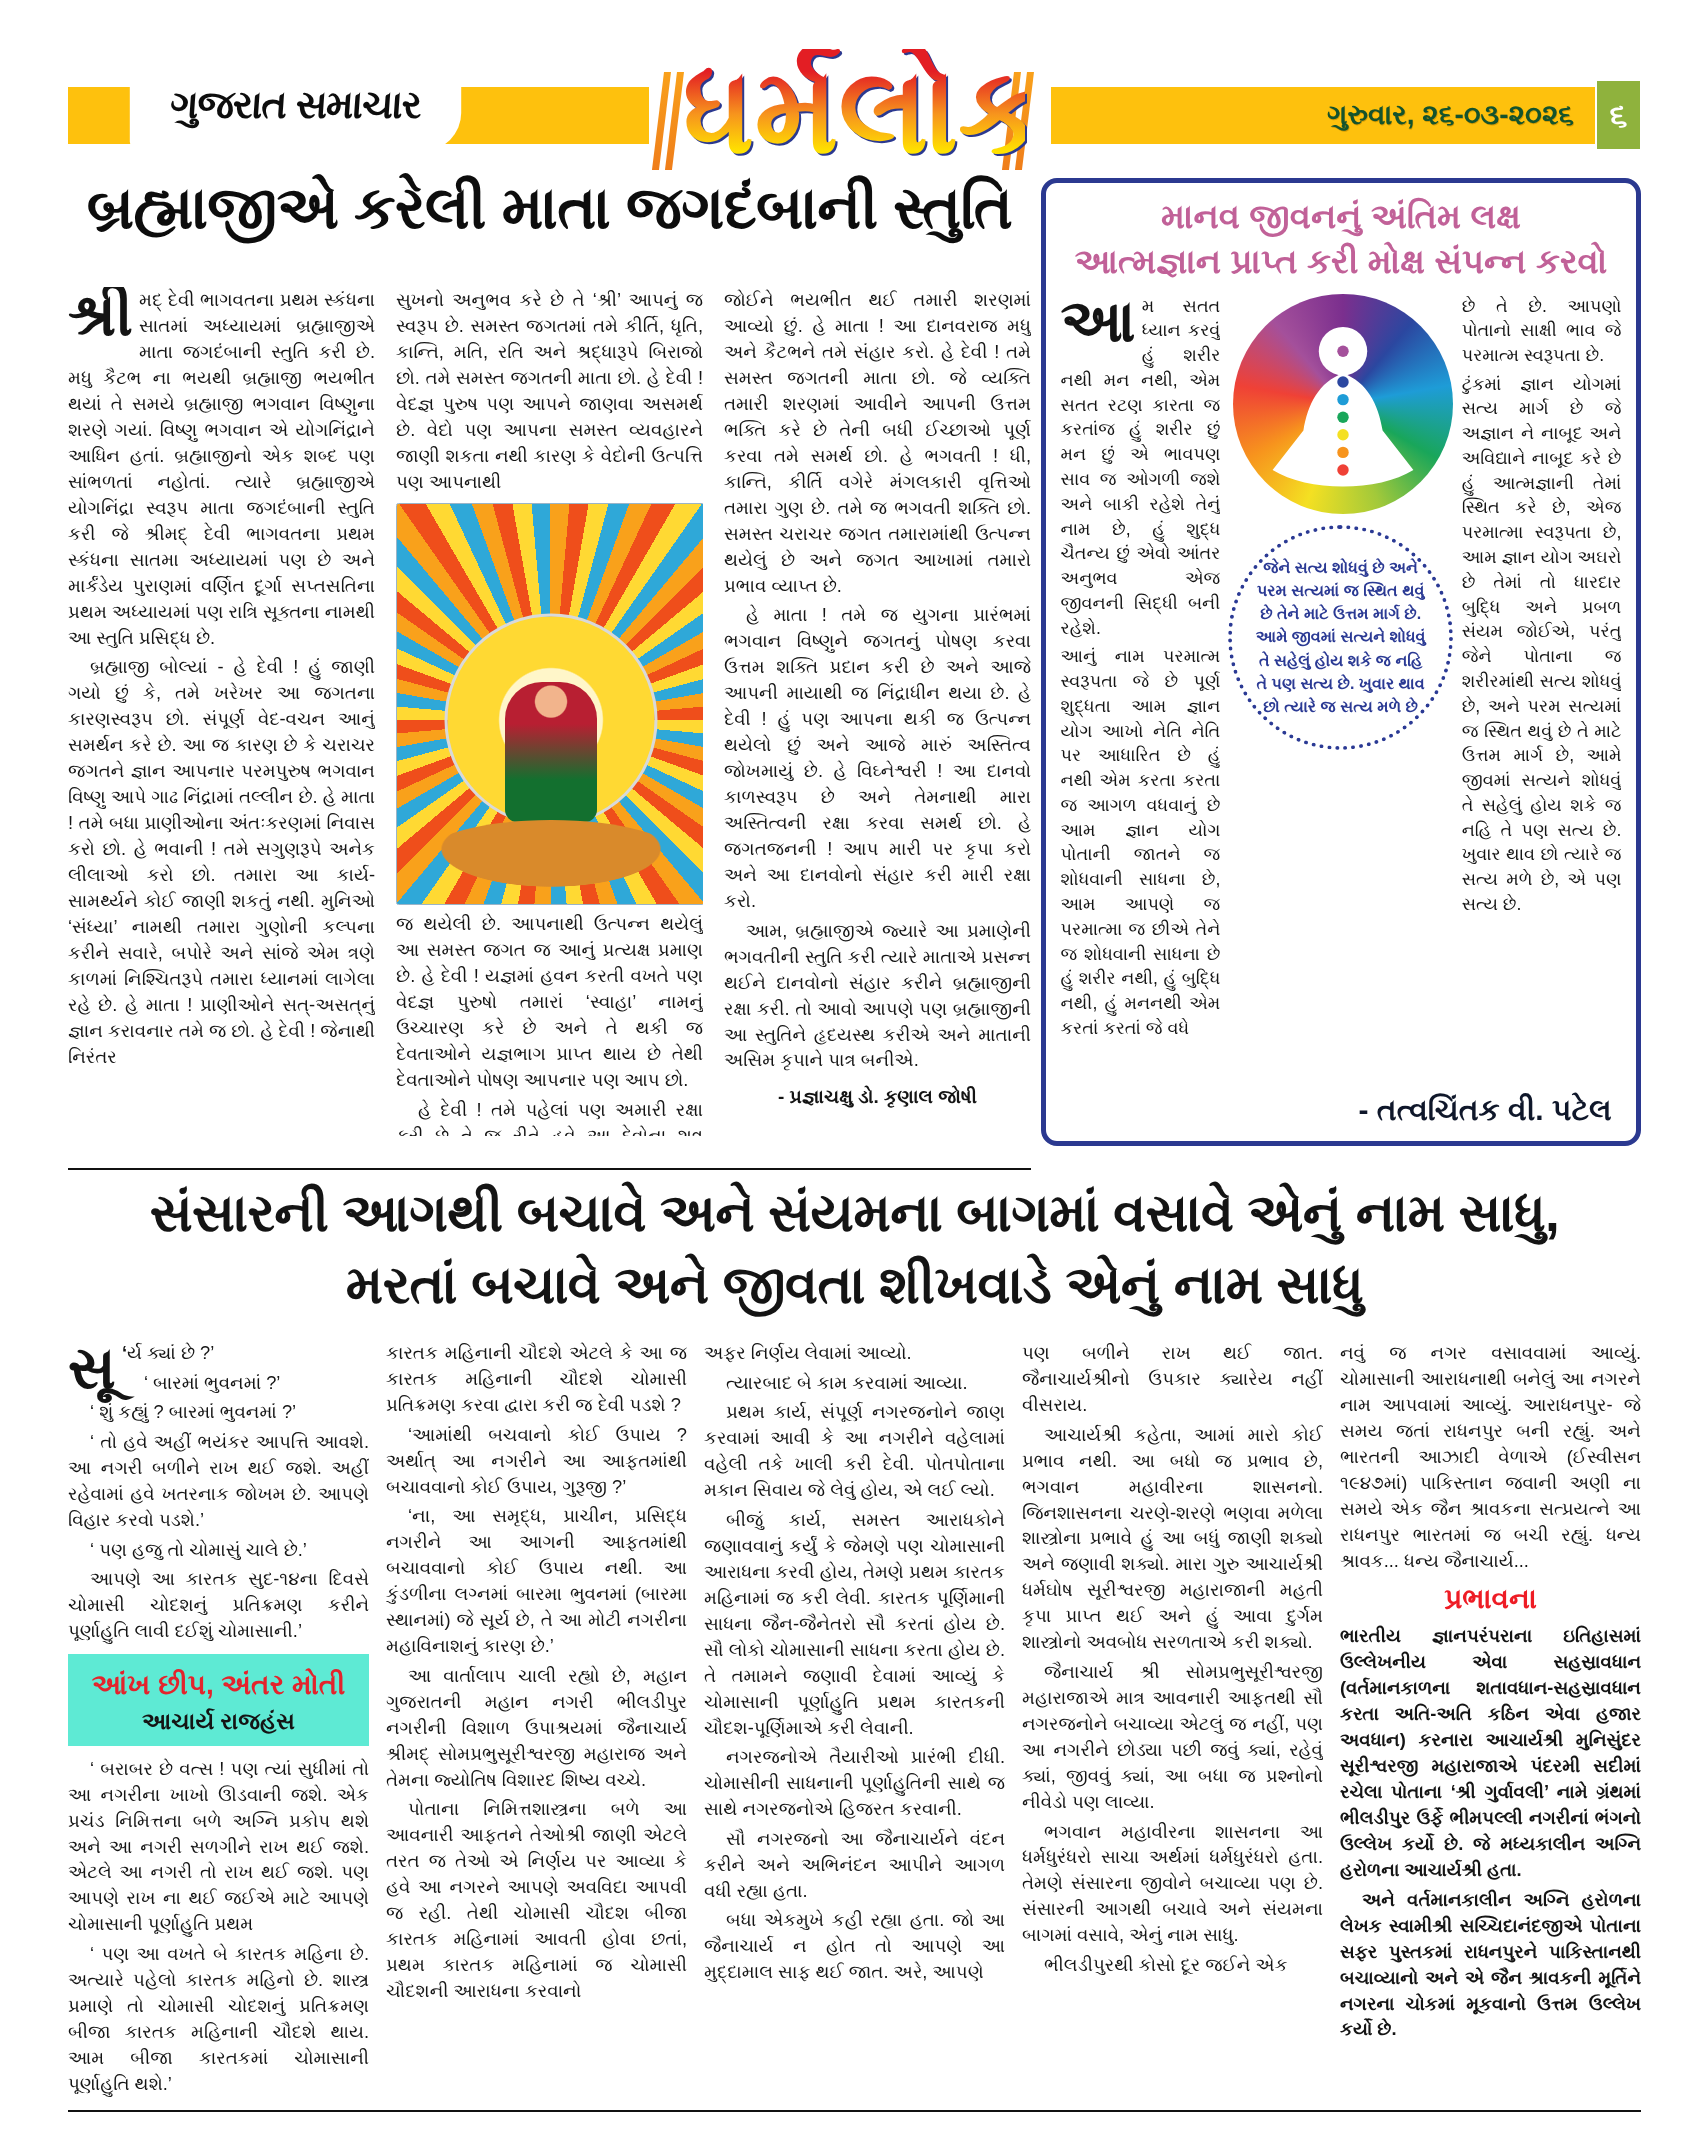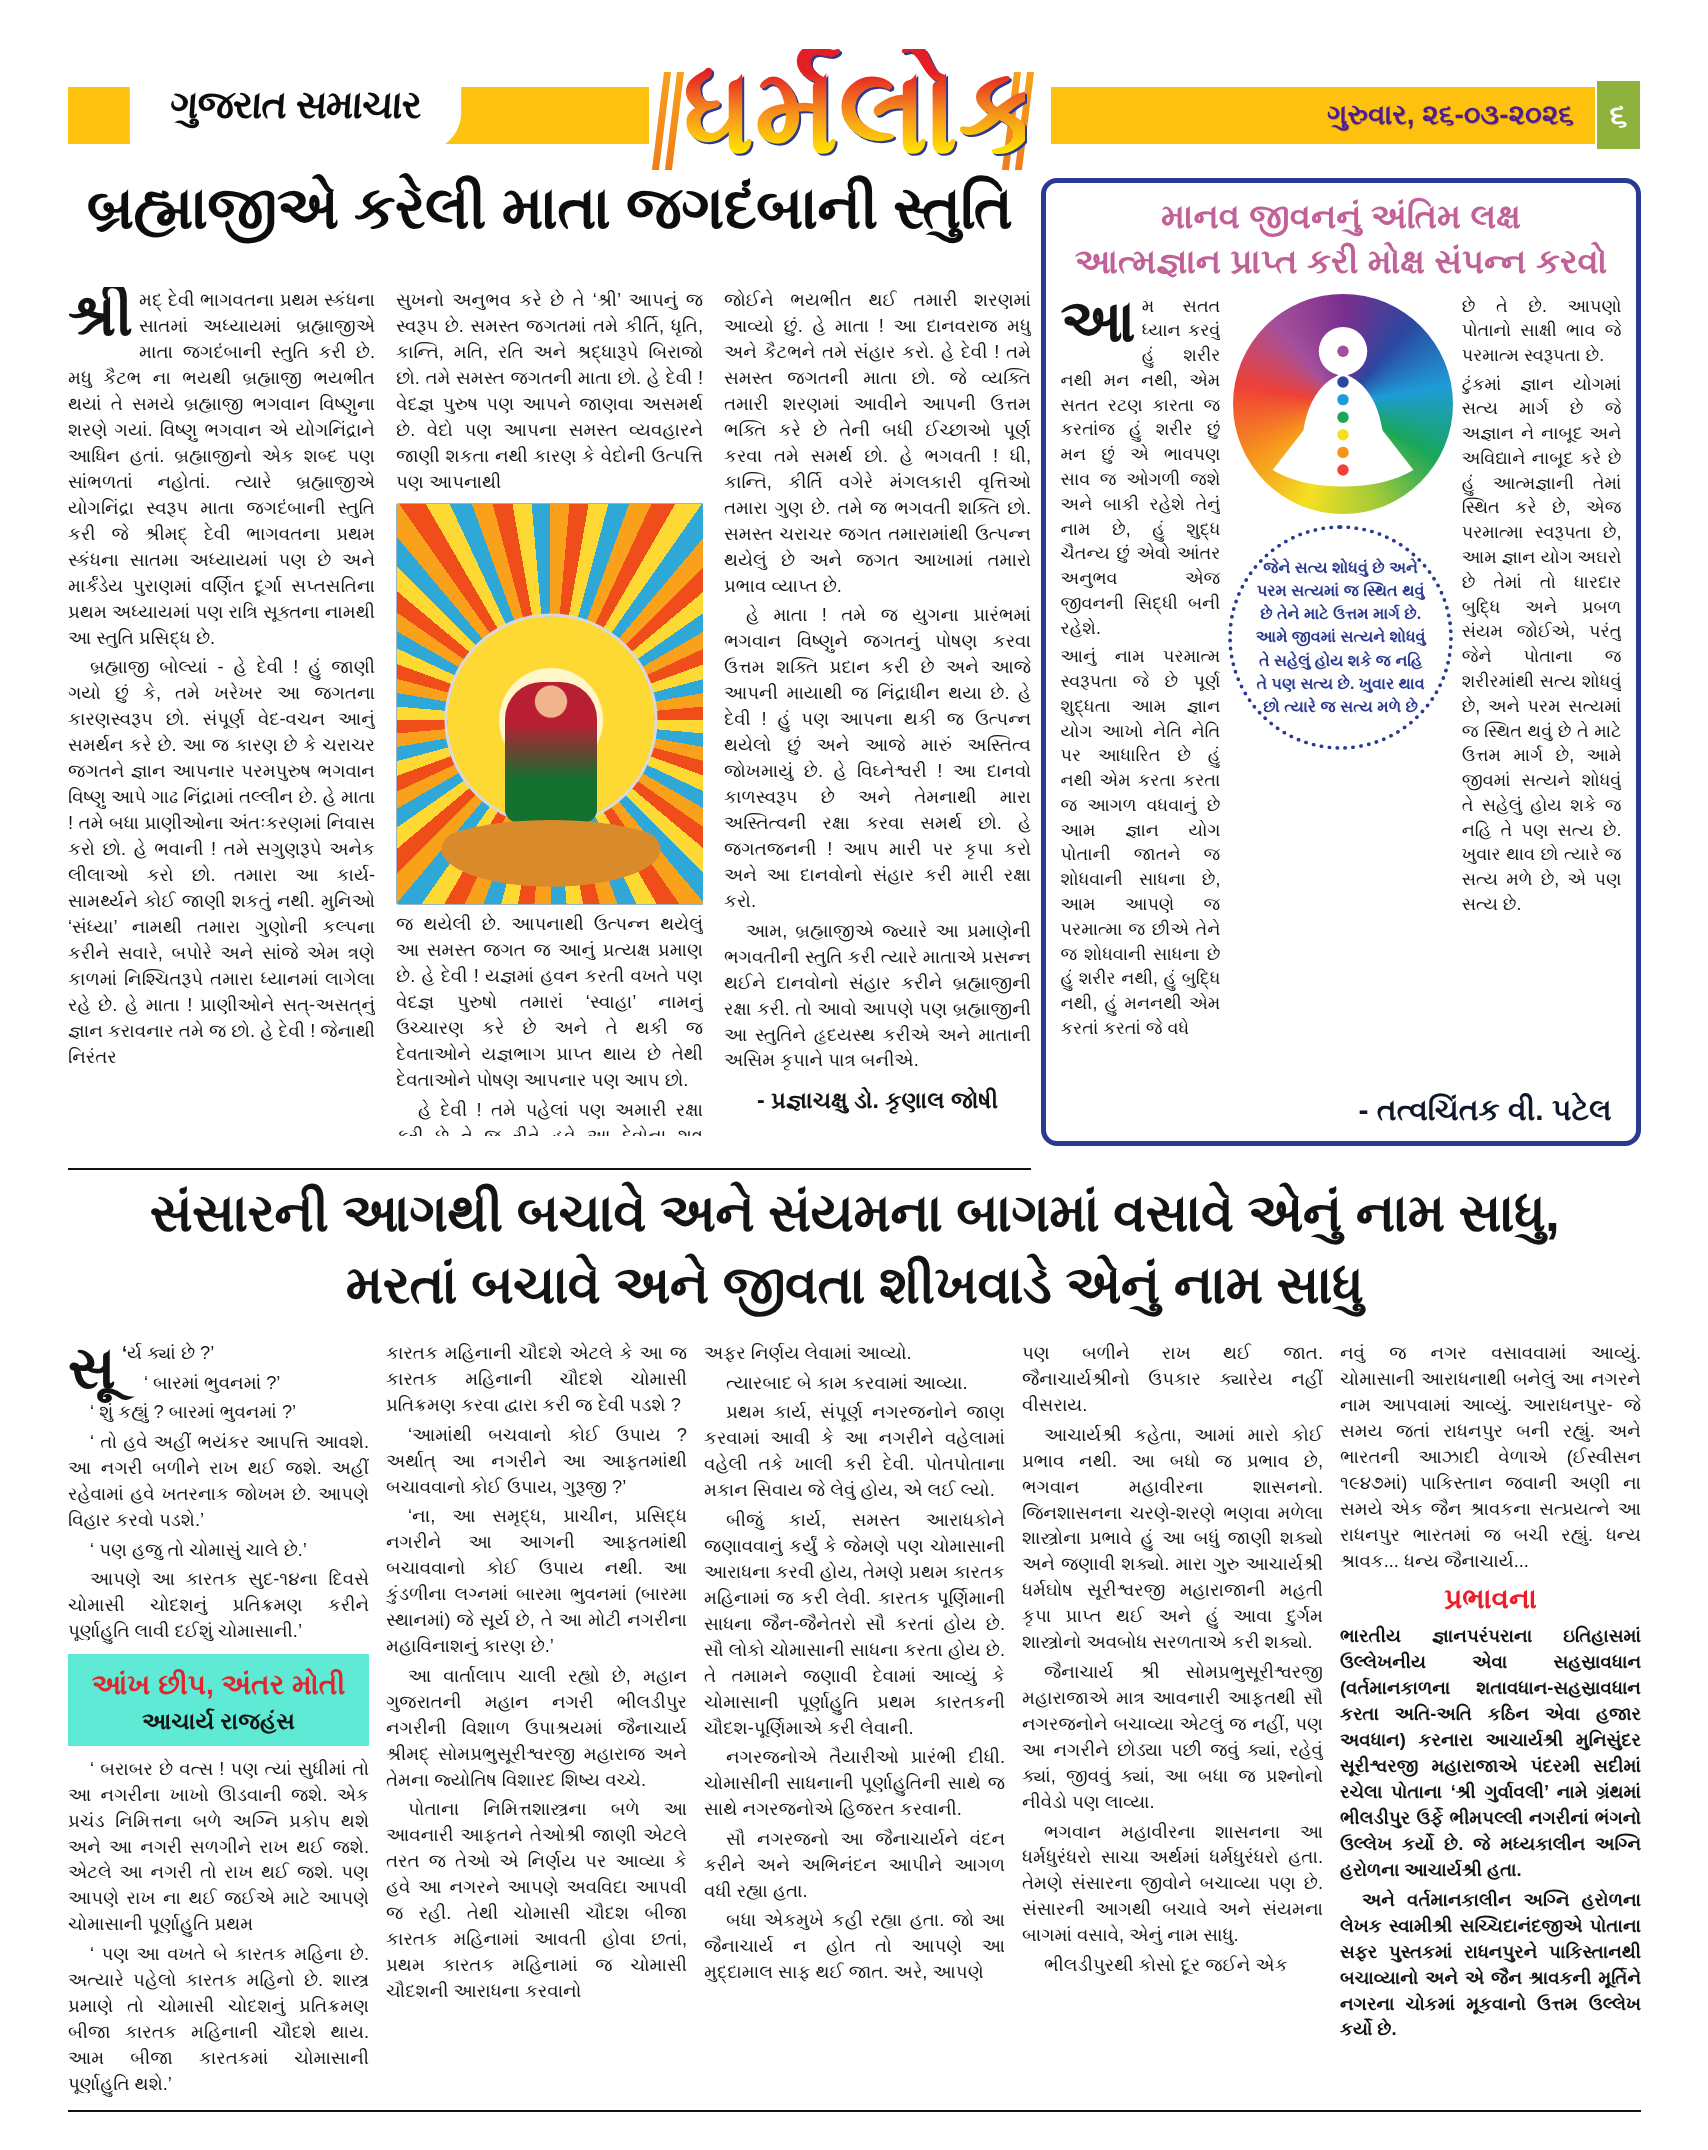--- a/index.html
+++ b/index.html
@@ -6,21 +6,21 @@
   .page{position:relative;width:1708px;height:2151px;background:#ffffff;margin:0 auto;
         font-family:"Liberation Sans","DejaVu Sans",sans-serif;color:#141414;overflow:hidden;}
   
   .ybar{position:absolute;height:57px;background:#FEC10D;top:87px;}
   .ybar.left{left:68px;width:581px;}
   .ybar.right{left:1051px;width:544px;display:flex;align-items:center;justify-content:flex-end;}
   .logo-box{position:absolute;left:131px;top:60px;width:329px;height:90px;background:#ffffff;
             border-radius:8.5px 8.5px 37px 8.5px;display:flex;align-items:center;justify-content:center;
             box-shadow:0 0 0 1.2px #ffffff;}
   .logo-text{font-size:39px;font-weight:900;letter-spacing:-1.2px;transform:skewX(-4deg);color:#0d0d0d;}
-  .date-text{font-size:28px;font-weight:800;color:#4c1d95;padding-right:21px;text-shadow:0.6px 0.6px 0 #d89c00;}
+  .date-text{font-size:28px;font-weight:800;color:#14532d;padding-right:21px;text-shadow:0.6px 0.6px 0 #d89c00;}
   .page-num{position:absolute;left:1597px;top:81px;width:43px;height:68px;background:#8FB23D;
             display:flex;align-items:center;justify-content:center;font-size:32px;font-weight:800;color:#ffffff;}
   .masthead{position:absolute;left:683px;top:49px;width:342px;text-align:center;font-size:119px;line-height:1.05;
             font-weight:900;background:linear-gradient(#e31e24 18%,#f7941d 52%,#ffe200 82%);
             -webkit-background-clip:text;background-clip:text;color:transparent;
             filter:drop-shadow(2.4px 2.4px 0px #2b3990);}
   .decor{position:absolute;top:72px;width:34px;height:98px;}
   .decor span{position:absolute;top:0;width:6.7px;height:98px;background:linear-gradient(#f9a11b,#ef7d1a);transform:skewX(-7deg);}
   .decor span:nth-child(2){left:13.4px;}
   .decor.dleft{left:658px;}
@@ -38,21 +38,21 @@
          background:
            radial-gradient(circle at 50% 54%, #ffe14d 0 24%, rgba(255,225,77,0) 25%),
            repeating-conic-gradient(from 0deg at 50% 54%, #f9a11b 0deg 5deg, #ef4e1b 5deg 10deg, #ffd933 10deg 15deg, #2fa8d8 15deg 20deg);}
   .durga .halo{position:absolute;left:50%;top:54%;width:207px;height:207px;transform:translate(-50%,-50%);
                border-radius:50%;background:radial-gradient(#fff6c9 0 35%,#ffd933 36% 100%);border:3.7px solid #d9d9d9;}
   .durga .figure{position:absolute;left:50%;top:62%;width:92px;height:140px;transform:translate(-50%,-50%);
                  background:radial-gradient(circle at 50% 14%,#f2b48c 0 12%,transparent 13%),
                             linear-gradient(#b81f32 30%,#13702f 70%);border-radius:37px 37px 12.2px 12.2px;}
   .durga .lion{position:absolute;left:50%;bottom:11px;width:256px;height:73px;transform:translateX(-50%);
                background:radial-gradient(ellipse at 50% 40%,#d98a2b 0 60%,transparent 61%);border-radius:50%;}
-  .a1-byline{font-weight:800;font-size:23px;text-align:center;text-indent:0 !important;margin-top:11px !important;}
+  .a1-byline{font-weight:800;font-size:19px;text-align:center;text-indent:0 !important;margin-top:11px !important;}
   .rule-a1{position:absolute;left:68px;top:1168px;width:963px;height:2.4px;background:#111;}
   
   .a2-box{position:absolute;left:1041px;top:178px;width:600px;height:968px;border:5.5px solid #2B3990;
           border-radius:16px;box-sizing:border-box;padding:11px 14.6px;background:#fff;}
   .a2-head{color:#c16198;font-weight:900;text-align:center;font-size:34px;line-height:1.32;}
   .a2-body{display:flex;gap:8.5px;margin-top:9.8px;height:775px;overflow:hidden;}
   .a2-col{width:30%;text-align:justify;font-size:17.7px;line-height:1.40;overflow:hidden;}
   .a2-center{width:40%;display:flex;flex-direction:column;align-items:flex-end;gap:11px;}
   .a2-col p{margin:0 0 3.7px 0;}
   .chakra-img{width:220px;height:220px;border-radius:50%;position:relative;overflow:hidden;

